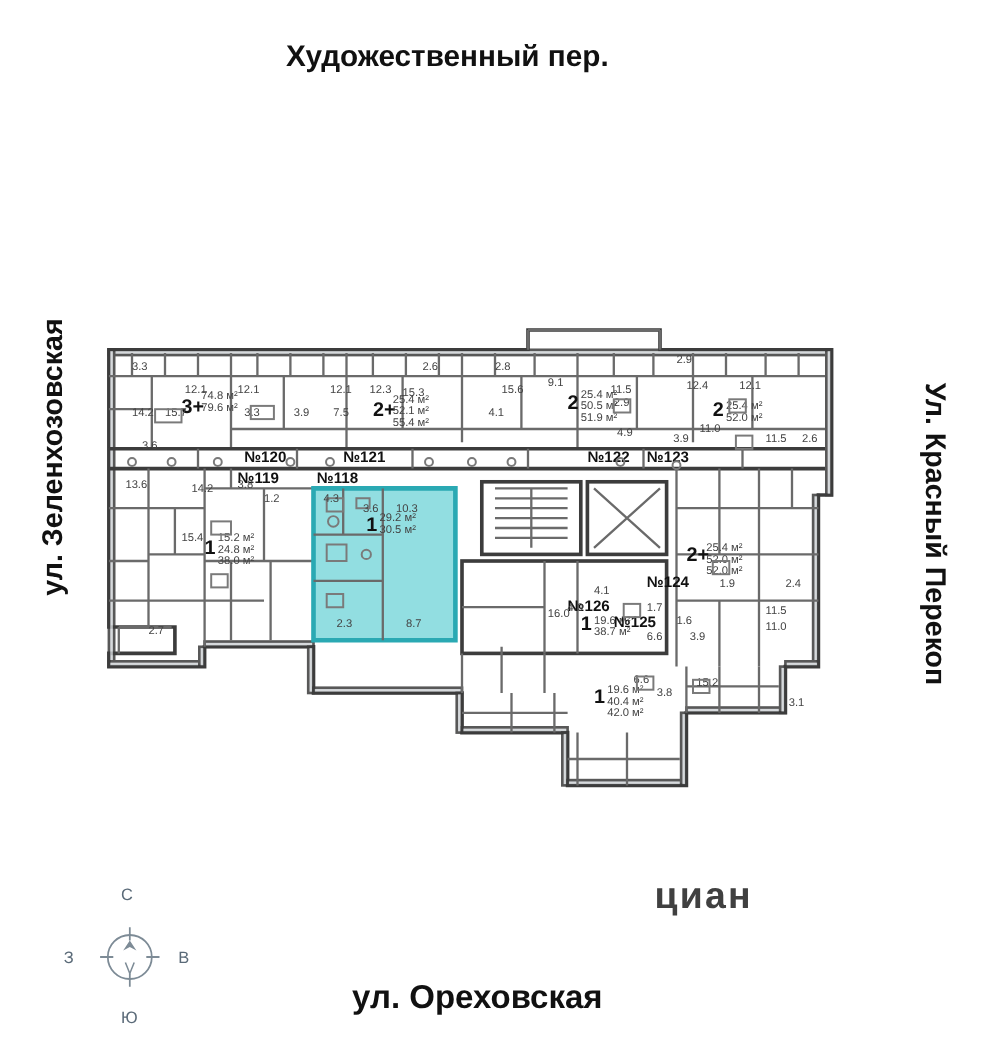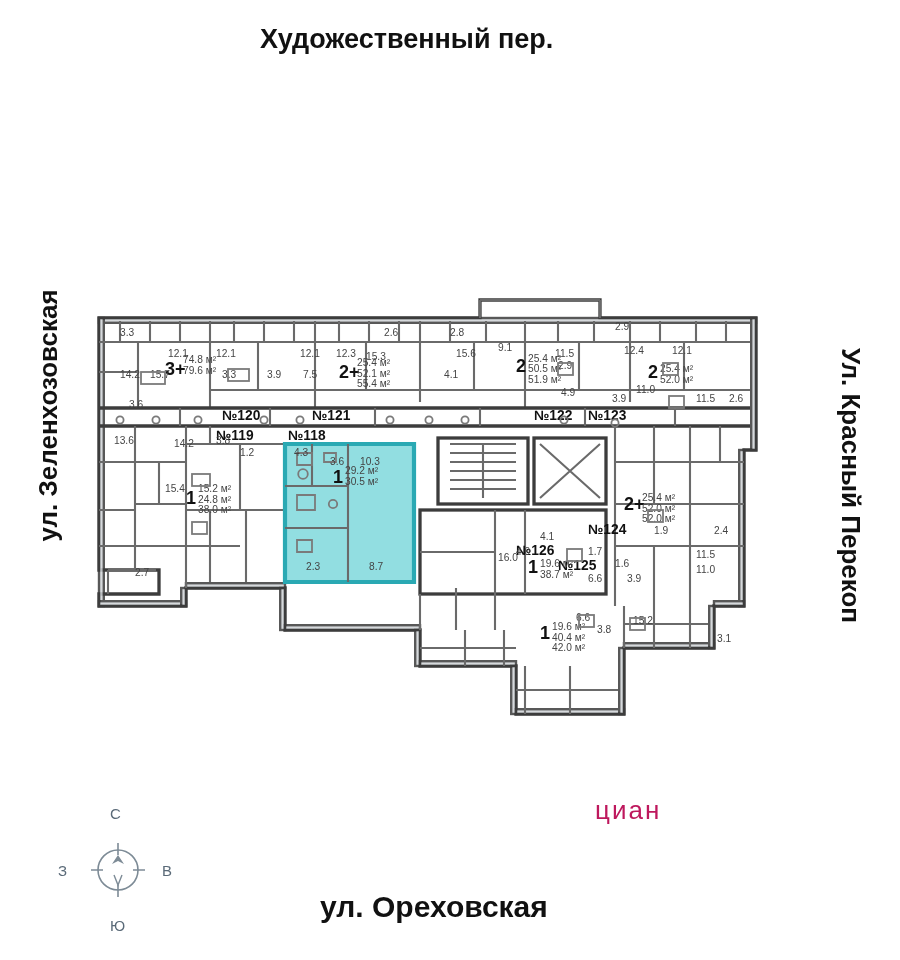--- a/index.html
+++ b/index.html
@@ -12,21 +12,21 @@
     overflow:hidden;
   }
   .street-label{
     position:absolute;
     font-weight:700;
     color:#111;
     white-space:nowrap;
   }
   #street-top{
     font-size:27px;
-    left:260px; top:24px;
+    left:260px; top:36px;
   }
   #street-bottom{
     font-size:30px;
     left:320px; top:890px;
   }
   #street-left{
     font-size:26px;
     left:-112px; top:400px;
     width:320px;
     transform:rotate(-90deg);
@@ -57,24 +57,24 @@
     color:#5a6a78;
     font-weight:400;
   }
   #compass-n{left:52px;top:0px;}
   #compass-s{left:52px;top:112px;}
   #compass-w{left:0px;top:57px;}
   #compass-e{left:104px;top:57px;}
   #watermark{
     position:absolute;
     left:595px;top:795px;
-    font-size:26px;
-    color:#be185d;
+    font-size:34px;
+    color:#404040;
     letter-spacing:2px;
-    font-weight:400;
+    font-weight:700;
     user-select:none;
   }
   svg{display:block;}
   .wall{fill:none;stroke:#3c3c3c;stroke-width:1.1;}
   .wall-thin{fill:none;stroke:#6a6a6a;stroke-width:0.7;}
   .wall-hatch{fill:#cfd3d6;stroke:#3c3c3c;stroke-width:0.8;}
   .dim-txt{font-size:3.4px;fill:#444;font-family:"Liberation Sans",sans-serif;}
   .flat-num{font-size:4.6px;fill:#111;font-weight:700;font-family:"Liberation Sans",sans-serif;}
   .big-num{font-size:6px;fill:#111;font-weight:700;font-family:"Liberation Sans",sans-serif;}
   .hl-fill{fill:#7fd8dc;fill-opacity:0.85;stroke:#2aa9b3;stroke-width:1.4;}

